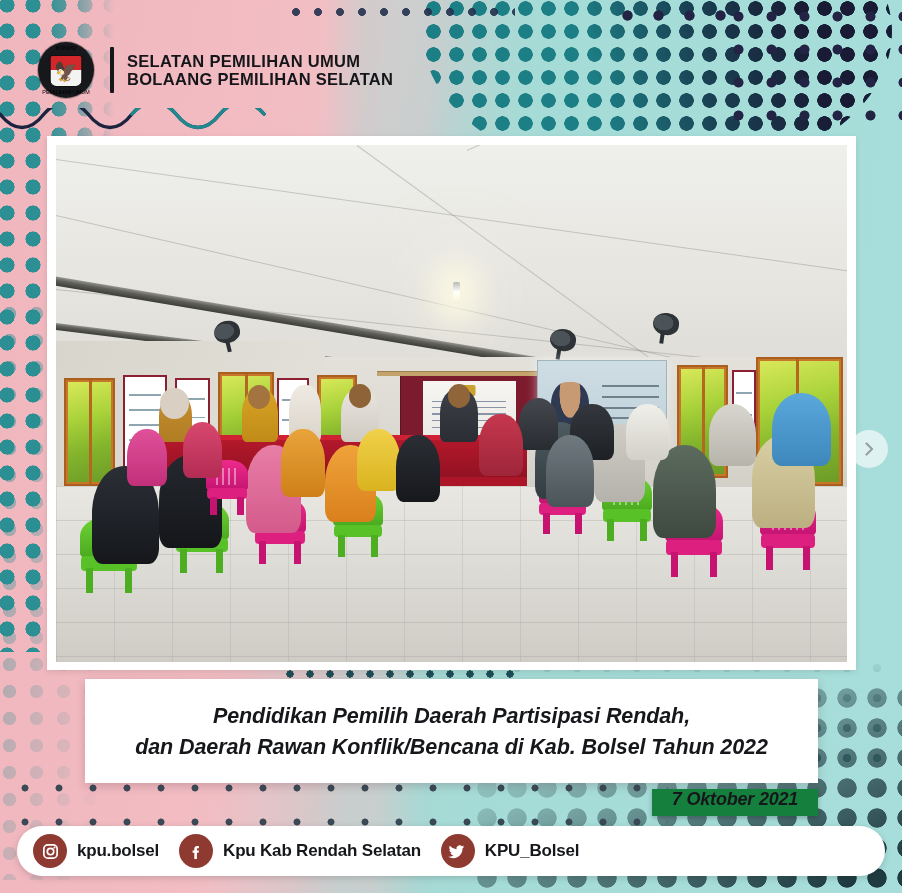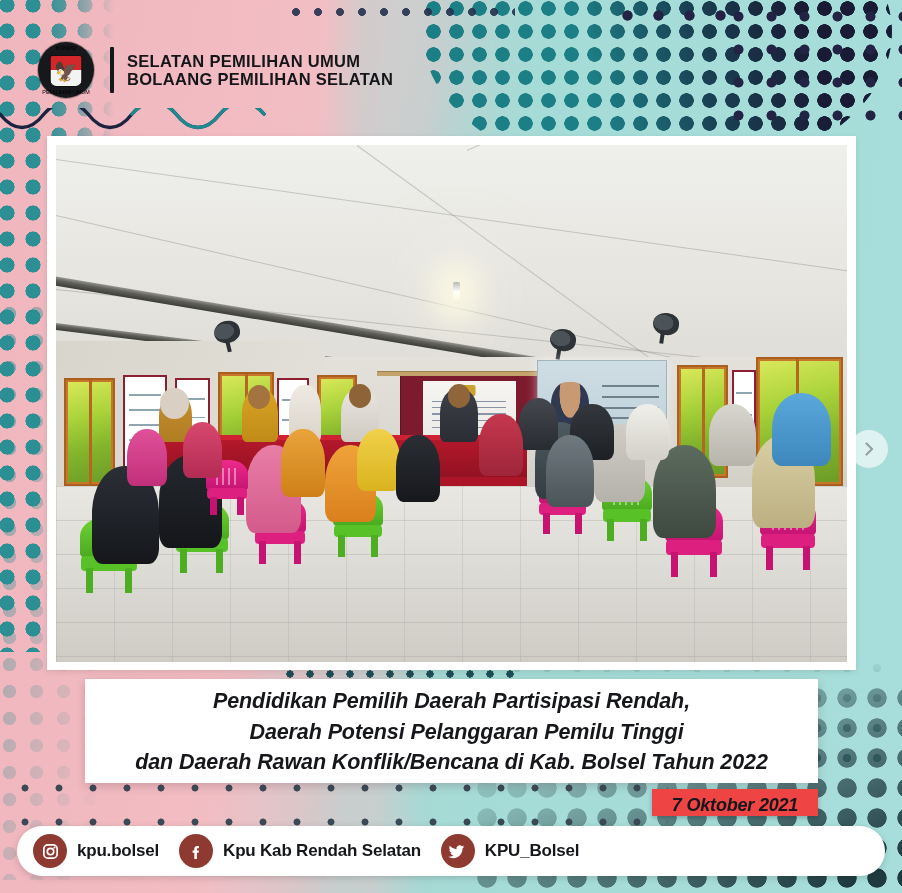--- a/index.html
+++ b/index.html
@@ -339,22 +339,22 @@
     font-size: 21.5px; font-weight: 800; font-style: italic;
     color: #16171b; letter-spacing: -.1px; line-height: 1.42;
     white-space: nowrap;
   }
   .caption-card .l1 { padding-right: 6px; margin-left: 6px; }
   .caption-card .l2 { padding-left: 30px; }
 
   
   .date-badge {
     position: absolute; right: 84px; top: 789px; width: 166px; height: 27px;
-    background: #ef4444; z-index: 6;
-    display: flex; align-items: flex-end; justify-content: center;
+    background: #15803d; z-index: 6;
+    display: flex; align-items: flex-start; justify-content: center;
     box-shadow: 0 2px 5px rgba(0,0,0,.25);
   }
   .date-badge span {
     font-size: 18px; font-weight: 800; font-style: italic; color: #16171b;
     letter-spacing: -.2px;
   }
 
   
   .footer-bar {
     position: absolute; left: 17px; bottom: 17px; width: 868px; height: 50px;
@@ -624,21 +624,20 @@
   </div>
 
   <div class="carousel-next">
     <svg width="16" height="16" viewBox="0 0 16 16">
       <path d="M5.5 2.5 L11 8 L5.5 13.5" fill="none" stroke="#8d9295" stroke-width="2.2" stroke-linecap="round" stroke-linejoin="round"></path>
     </svg>
   </div>
 
   <div class="caption-card">
     <div class="line l1">Pendidikan Pemilih Daerah Partisipasi Rendah,</div>
-    <div class="line l2">Daerah Potensi Pelanggaran Pemilu Tinggi</div>
     <div class="line l3">dan Daerah Rawan Konflik/Bencana  di Kab. Bolsel Tahun 2022</div>
   </div>
 
   <div class="date-badge">
     <span>7 Oktober 2021</span>
   </div>
 
   <div class="footer-bar">
 
 

